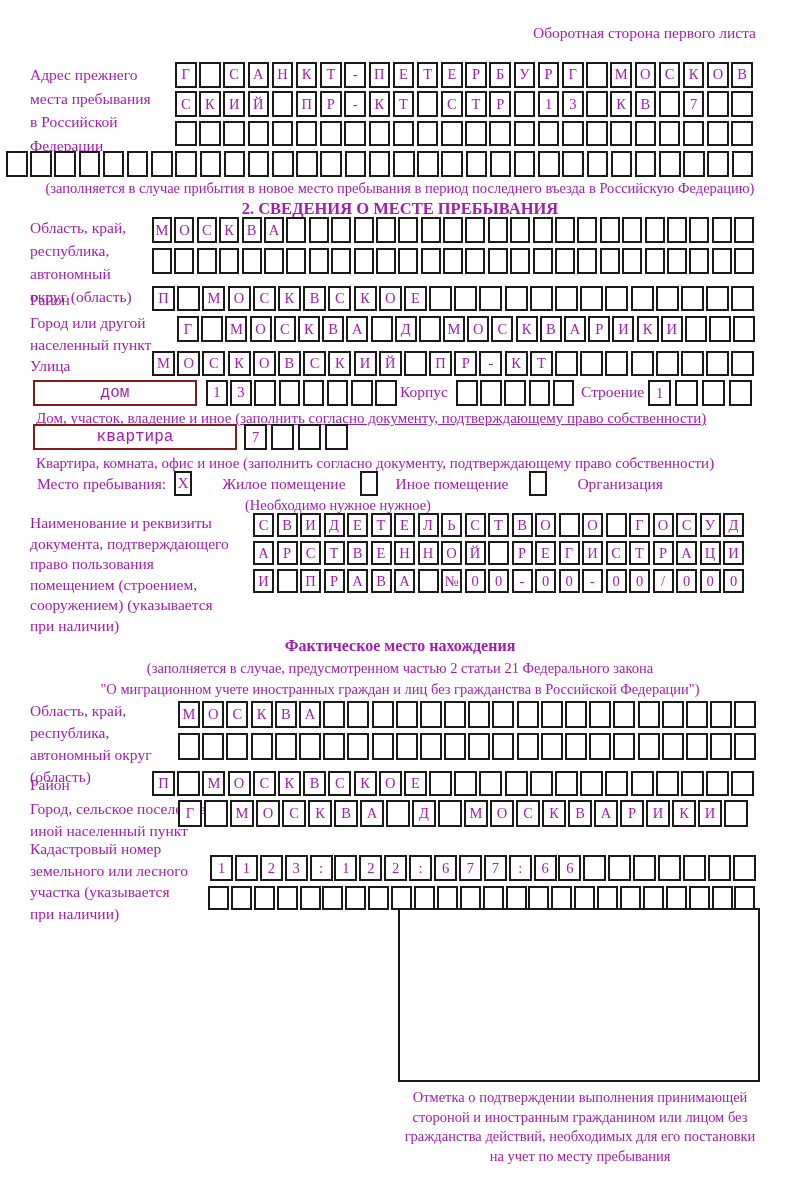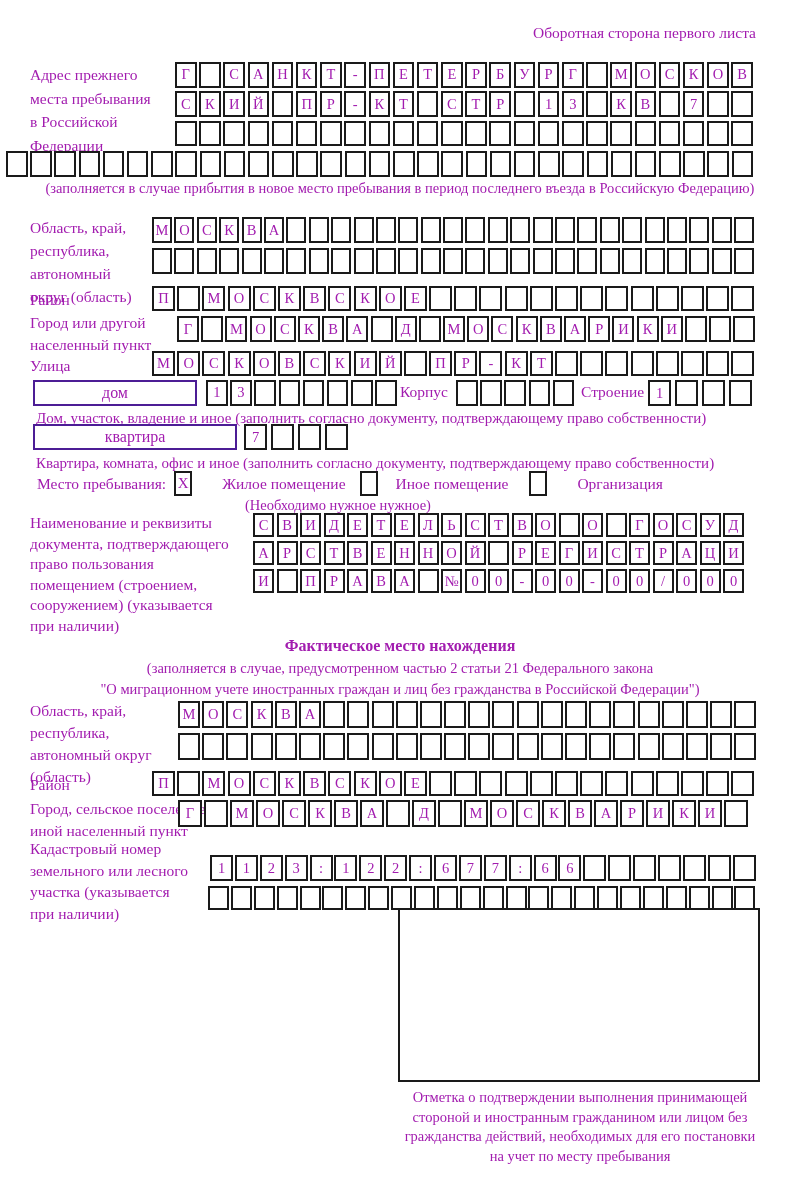--- a/index.html
+++ b/index.html
@@ -19,22 +19,22 @@
   .csB{gap:2.4px}.csB .cell{width:20px;height:26px;}
   .csC{gap:2.2px}.csC .cell{width:23px;height:25px;}
   .csD{gap:2.2px}.csD .cell{width:22px;height:26px;}
   .csE{gap:2.5px}.csE .cell{width:21px;height:24px;}
   .csF{gap:2.2px}.csF .cell{width:22px;height:27px;}
   .csG{gap:2px}.csG .cell{width:24px;height:27px;}
   .csH{gap:1.9px}.csH .cell{width:23px;height:26px;}
   .csI{gap:1.9px}.csI .cell{width:21px;height:24px;}
   .csJ{gap:4px}.csJ .cell{width:23px;height:26px;}
   .grid{display:flex;flex-direction:column;}
-  .lblbox{position:absolute;box-sizing:border-box;border:2px solid #4c1d95;height:26px;
-          display:flex;align-items:center;justify-content:center;font-size:16px;}
+  .lblbox{position:absolute;box-sizing:border-box;border:2px solid #7f1d1d;height:26px;
+          display:flex;align-items:center;justify-content:center;font-size:16px;font-family:Liberation Mono, monospace;}
   .cb{flex:none;box-sizing:border-box;width:18px;height:25px;border:2px solid #1a1a1a;
       display:flex;align-items:center;justify-content:center;font-size:15px;}
   .stay{display:flex;align-items:center;font-size:15.5px;}
   .inlab{position:absolute;font-size:15.5px;}
   .stamp{position:absolute;box-sizing:border-box;border:2px solid #1a1a1a;background:#fff;}
 </style>
 </head>
 <body>
 
 <div class="page">
@@ -153,20 +153,21 @@
       <div class="cell"></div>
       <div class="cell"></div>
       <div class="cell"></div>
       <div class="cell"></div>
       <div class="cell"></div>
       <div class="cell"></div>
       <div class="cell"></div>
     </div>
   <div class="abs note center" style="top:180px;left:0;width:800px;">(заполняется в случае прибытия в новое место пребывания в период последнего въезда в Российскую Федерацию)</div>
 
+  <div class="abs center bold" style="top:199px;left:0;width:800px;font-size:16.5px;">2. СВЕДЕНИЯ О МЕСТЕ ПРЕБЫВАНИЯ</div>
 
   <div class="abs lbl ml" style="top:216px;left:30px;">Область, край,
 республика,
 автономный
 округ (область)</div>
   <div class="abs grid" style="top:217px;left:152px;gap:4.5px;">
     <div class="cells csB" style="position:static;">
         <div class="cell">М</div>
         <div class="cell">О</div>
         <div class="cell">С</div>
@@ -330,21 +331,21 @@
       <div class="cell"></div>
       <div class="cell"></div>
     </div>
   <div class="inlab" style="top:383px;left:581px;">Строение</div>
   <div class="cells csJ" style="top:380px;left:648px;">
       <div class="cell">1</div>
       <div class="cell"></div>
       <div class="cell"></div>
       <div class="cell"></div>
     </div>
-  <div class="abs" style="top:410px;left:36px;font-size:15px;">Дом, участок, владение и иное (заполнить согласно документу, подтверждающему право собственности)</div>
+  <div class="abs" style="top:410px;left:36px;font-size:15px;text-decoration:underline;">Дом, участок, владение и иное (заполнить согласно документу, подтверждающему право собственности)</div>
 
   <div class="lblbox" style="top:424px;left:33px;width:204px;">квартира</div>
   <div class="cells csJ" style="top:424px;left:244px;">
       <div class="cell">7</div>
       <div class="cell"></div>
       <div class="cell"></div>
       <div class="cell"></div>
     </div>
   <div class="abs" style="top:455px;left:36px;font-size:15px;">Квартира, комната, офис и иное (заполнить согласно документу, подтверждающему право собственности)</div>
 

